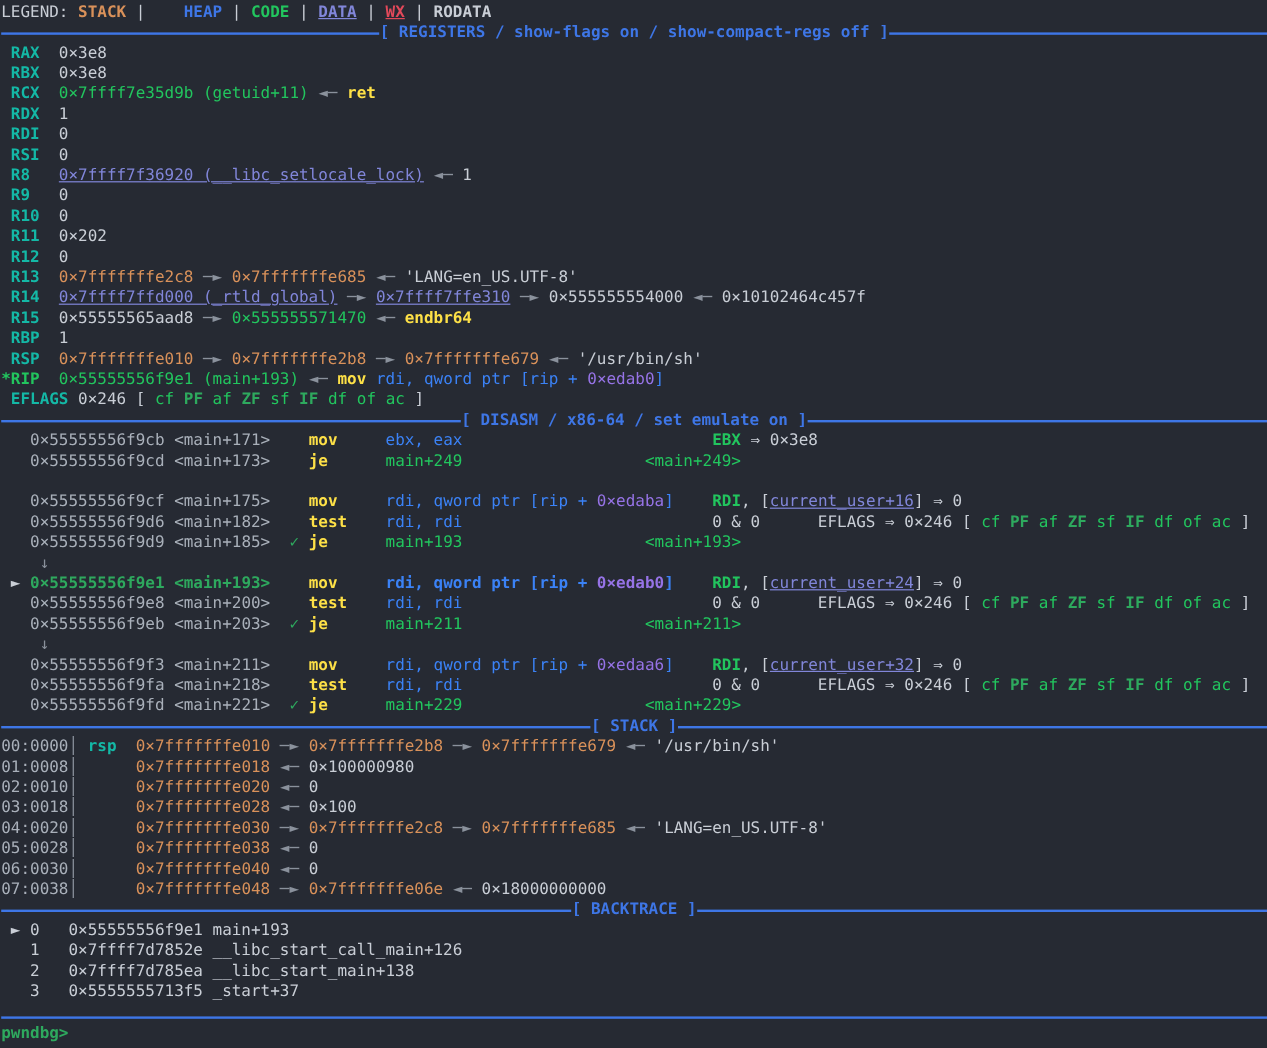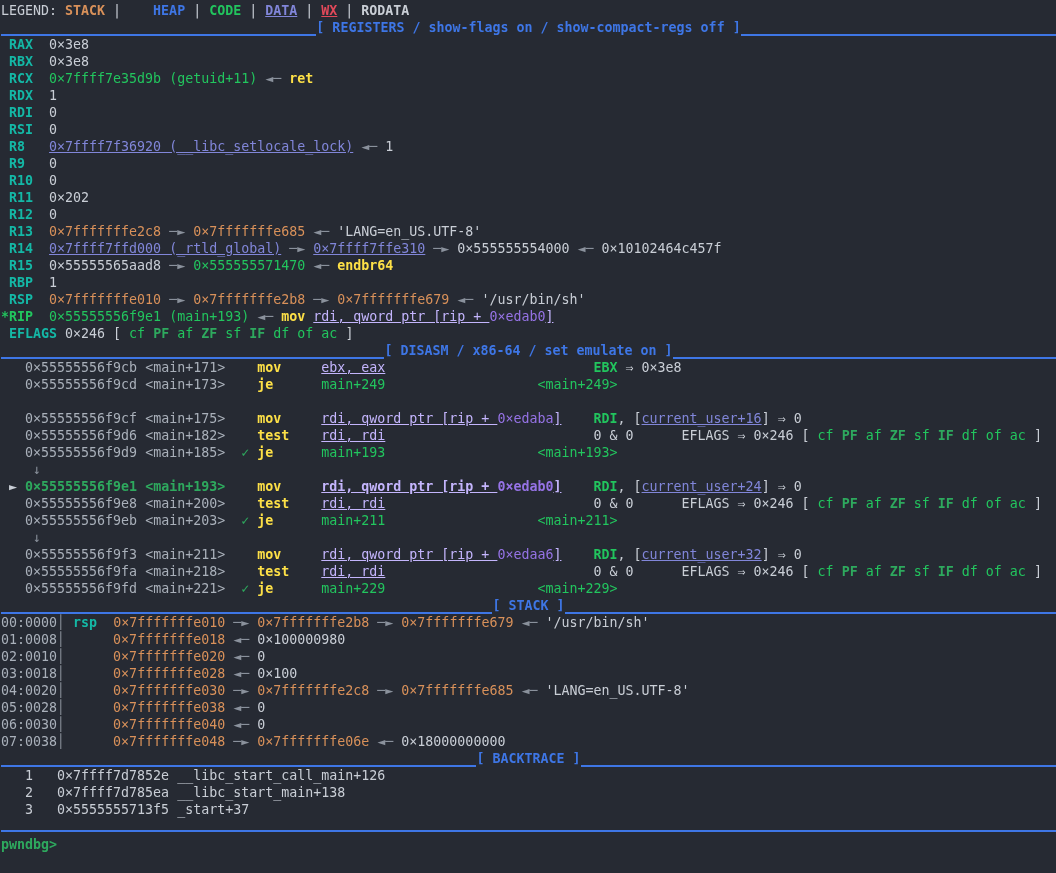--- a/index.html
+++ b/index.html
@@ -17,25 +17,25 @@
   .l {color:#14b8a6;}
   .g {color:#a9b0ba;}
   .m {color:#8a919c;}
   .r {color:#22c55e;}
   .o {color:#d9915a;}
   .bl{color:#3e76e6;padding-left:24px;}
   .p {color:#8186d9;text-decoration:underline;}
   .v {color:#9673e6;}
   .gr{color:#2ea95e;}
   .y {color:#fde047;}
-  .c {color:#c4b5fd;text-decoration:underline;}
+  .c {color:#3b82f6;}
   .wx{color:#e2495a;text-decoration:underline;}
   .b {font-weight:bold;}
   
-  .header{display:flex;align-items:flex-end;height:17px;}
+  .header{display:flex;align-items:center;height:17px;}
   .hline{flex:1;height:2px;background:#3e76e6;}
   .htitle{color:#3e76e6;font-weight:bold;white-space:pre;}
   .rule-row{display:flex;align-items:center;}
   .rule{width:100%;height:2px;background:#3e76e6;}
 </style>
 </head>
 <body>
 
 <div class="term">
     <div class="row"><span class="d">LEGEND: </span><span class="o b">STACK</span><span class="d"> | </span><span class="bl b">HEAP</span><span class="d"> | </span><span class="r b">CODE</span><span class="d"> | </span><span class="p b">DATA</span><span class="d"> | </span><span class="wx b">WX</span><span class="d"> | </span><span class="d b">RODATA</span></div>
@@ -92,20 +92,21 @@
     <div class="row"><span class="g">03:0018</span><span class="m">│</span><span class="d">      </span><span class="o">0×7fffffffe028</span><span class="m"> ◄─ </span><span class="d">0×100</span></div>
     <div class="row"><span class="g">04:0020</span><span class="m">│</span><span class="d">      </span><span class="o">0×7fffffffe030</span><span class="m"> ─► </span><span class="o">0×7fffffffe2c8</span><span class="m"> ─► </span><span class="o">0×7fffffffe685</span><span class="m"> ◄─ </span><span class="d">'LANG=en_US.UTF-8'</span></div>
     <div class="row"><span class="g">05:0028</span><span class="m">│</span><span class="d">      </span><span class="o">0×7fffffffe038</span><span class="m"> ◄─ </span><span class="d">0</span></div>
     <div class="row"><span class="g">06:0030</span><span class="m">│</span><span class="d">      </span><span class="o">0×7fffffffe040</span><span class="m"> ◄─ </span><span class="d">0</span></div>
     <div class="row"><span class="g">07:0038</span><span class="m">│</span><span class="d">      </span><span class="o">0×7fffffffe048</span><span class="m"> ─► </span><span class="o">0×7fffffffe06e</span><span class="m"> ◄─ </span><span class="d">0×18000000000</span></div>
     <div class="header">
       <span class="hline"></span>
       <span class="htitle">[ BACKTRACE ]</span>
       <span class="hline"></span>
     </div>
+    <div class="row"><span class="d"> ► 0   </span><span class="d">0×55555556f9e1 main+193</span></div>
     <div class="row"><span class="d">   1   </span><span class="d">0×7ffff7d7852e __libc_start_call_main+126</span></div>
     <div class="row"><span class="d">   2   </span><span class="d">0×7ffff7d785ea __libc_start_main+138</span></div>
     <div class="row"><span class="d">   3   </span><span class="d">0×5555555713f5 _start+37</span></div>
     <div class="row" style="height: 8px;"><span class="d"> </span></div>
     <div class="rule-row" style="height: 10px;">
       <div class="rule"></div>
     </div>
     <div class="row"><span class="gr b">pwndbg&gt;</span></div>
   </div>
 

